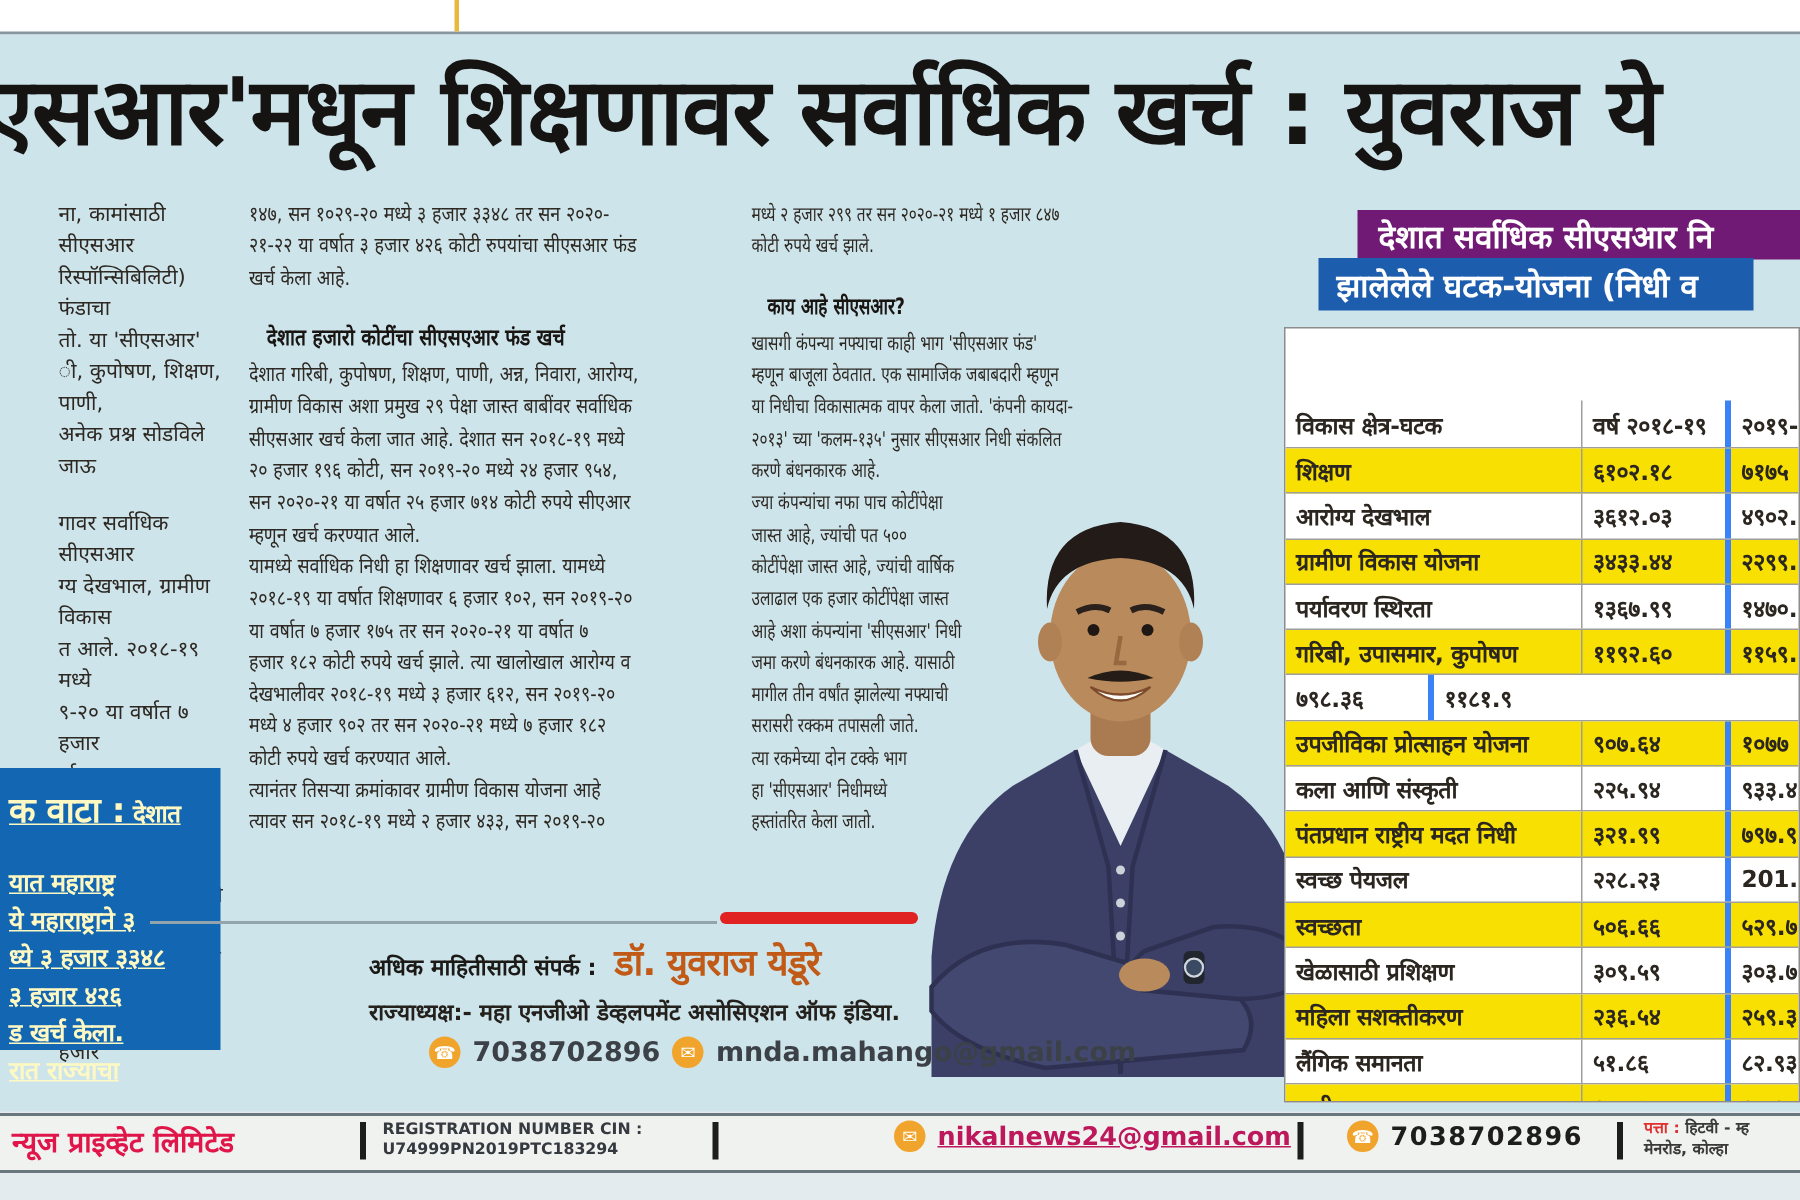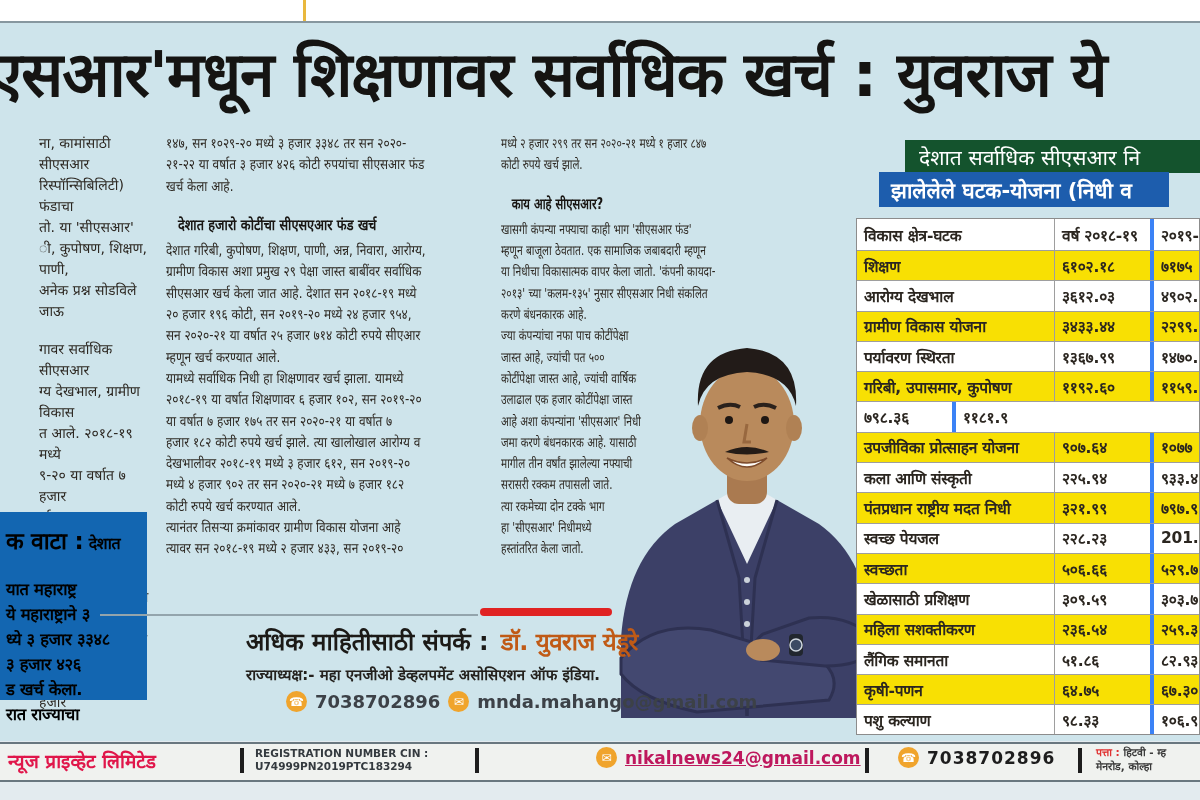--- a/index.html
+++ b/index.html
@@ -28,50 +28,50 @@
   .col1{left:3px;top:133px;width:153px;font-size:14px;line-height:21px;}
   .col1 .para{margin-bottom:17px;margin-left:36px;}
   .col2{left:166px;top:133px;width:324px;font-size:14px;line-height:21.3px;}
   .col2-inner{width:382px;transform:scaleX(.85);transform-origin:left top;}
   .col3{left:501px;top:133px;width:230px;font-size:13.5px;line-height:21.3px;}
   .col3-inner{width:302px;transform:scaleX(.76);transform-origin:left top;}
   .subhead{font-weight:700;color:#181512;margin:18px 0 4px 14px;font-size:15px;}
 
   
   .bluebox{
-    position:absolute;left:0;top:512px;width:147px;height:188px;background:#1366b1;color:#000000;
-    padding:16px 6px 0 6px;box-sizing:border-box;font-weight:700;letter-spacing:-.3px;
+    position:absolute;left:0;top:512px;width:147px;height:188px;background:#1366b1;color:#fef9c3;
+    padding:16px 6px 0 6px;box-sizing:border-box;font-weight:700;letter-spacing:-.3px;text-decoration:underline;
   }
   .bb-line1{font-size:16px;line-height:26px;}
   .bb-lead{font-size:23px;}
   .bb-rest{white-space:pre-line;font-size:16.5px;line-height:25px;margin-top:20px;}
 
   
   .portrait{position:absolute;left:613px;top:328px;width:268px;height:390px;}
 
   
   .divider{position:absolute;left:100px;top:614px;width:378px;height:2px;background:#93a4ac;}
   .redbar{position:absolute;left:480px;top:608px;width:132px;height:8px;background:#e02222;border-radius:4px;}
   .contact-line1{position:absolute;left:246px;top:624px;display:flex;align-items:baseline;gap:12px;white-space:nowrap;}
-  .contact-label{font-size:24px;font-weight:700;color:#1c1a17;}
+  .contact-label{font-size:15px;font-weight:700;color:#1c1a17;}
   .contact-name{font-size:24px;font-weight:700;color:#c05a16;letter-spacing:-.5px;}
   .contact-designation{position:absolute;left:246px;top:664px;font-size:15px;font-weight:700;color:#24211d;white-space:nowrap;}
   .contact-line3{position:absolute;left:286px;top:691px;display:flex;align-items:center;gap:8px;font-size:18px;font-weight:700;color:#3c4147;}
   .circle-icon{width:21px;height:21px;border-radius:50%;background:#f0a42c;color:#fff;font-size:12px;display:flex;align-items:center;justify-content:center;flex:0 0 auto;}
 
   
-  .banner-red{position:absolute;left:905px;top:140px;width:295px;height:33px;background:#14532d;color:#fff;
-    font-size:21px;font-weight:400;display:flex;align-items:center;padding-left:14px;box-sizing:border-box;white-space:nowrap;overflow:hidden;}
+  .banner-red{position:absolute;left:905px;top:140px;width:295px;height:33px;background:#701a75;color:#fff;
+    font-size:21px;font-weight:700;display:flex;align-items:center;padding-left:14px;box-sizing:border-box;white-space:nowrap;overflow:hidden;}
   .banner-blue{position:absolute;left:879px;top:172px;width:290px;height:35px;background:#1d5dad;color:#fff;
     font-size:21px;font-weight:700;display:flex;align-items:center;padding-left:12px;box-sizing:border-box;white-space:nowrap;overflow:hidden;}
 
   
   .csr-table{position:absolute;left:856px;top:218px;width:344px;height:517px;background:#ffffff;border:1px solid #8c8c8c;box-sizing:border-box;overflow:hidden;}
   .trow{display:flex;height:30.3px;border-bottom:1px solid #9e9e9e;box-sizing:border-box;}
-  .trow.head{height:32px;background:#ffffff;}
+  .trow.head{height:32px;background:#ffffff;margin-top:48px;}
   .trow.hl{background:#f8e003;}
   .tc{padding:0 7px;font-size:15.5px;font-weight:700;color:#2b2620;display:flex;align-items:center;white-space:nowrap;overflow:hidden;letter-spacing:-.2px;box-sizing:border-box;}
   .tc.name{width:198px;border-right:1px solid #9e9e9e;}
   .tc.v1{width:99px;border-right:4px solid #3b82f6;}
   .tc.v2{flex:1;}
 
   
   .footerbar{position:absolute;left:0;top:742px;width:1200px;height:36px;background:#f0f2ef;border-top:2px solid #69777f;border-bottom:2px solid #69777f;box-sizing:content-box;}
   .f-company{position:absolute;left:8px;top:748px;font-size:19px;font-weight:700;color:#e0164a;white-space:nowrap;}
   .f-sep{position:absolute;top:748px;width:4px;height:25px;background:#1d1d1d;}

